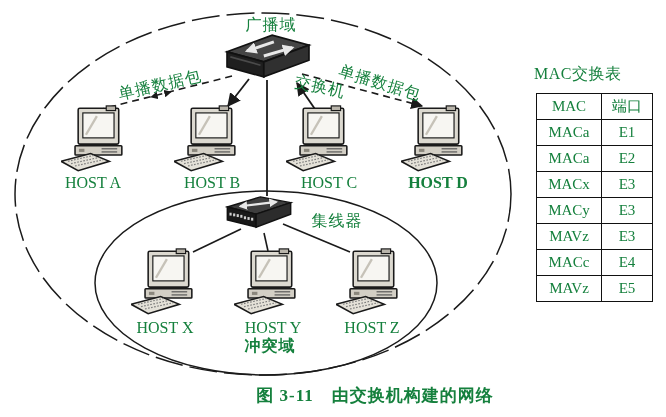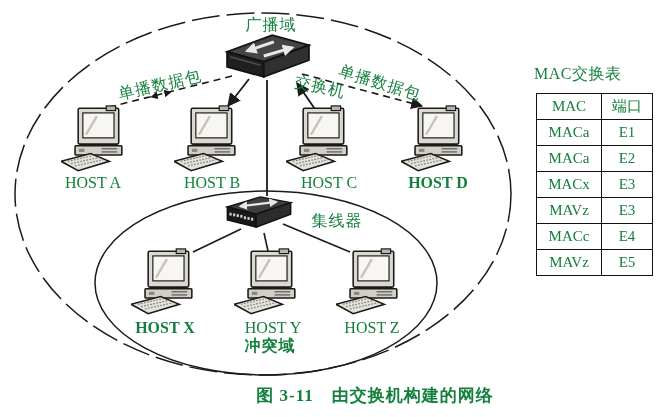--- a/index.html
+++ b/index.html
@@ -121,21 +121,21 @@
   <div class="lbl cjk rot-s" style="left:320px;top:78px;">交换机</div>
   <div class="lbl cjk rot-l" style="left:160px;top:76px;">单播数据包</div>
   <div class="lbl cjk rot-r" style="left:380px;top:74px;">单播数据包</div>
   <div class="lbl cjk" style="left:337px;top:212px;">集线器</div>
   <div class="lbl cjk" style="left:270px;top:337px;font-weight:bold;">冲突域</div>
 
   <div class="lbl host-lbl" style="left:93px;top:174px;text-align:center;">HOST A</div>
   <div class="lbl host-lbl" style="left:212px;top:174px;">HOST B</div>
   <div class="lbl host-lbl" style="left:329px;top:174px;">HOST C</div>
   <div class="lbl host-lbl" style="left:438px;top:174px;font-weight:bold;">HOST D</div>
-  <div class="lbl host-lbl" style="left:165px;top:319px;font-weight:bold;">HOST X</div>
+  <div class="lbl host-lbl" style="left:165px;top:319px;">HOST X</div>
   <div class="lbl host-lbl" style="left:273px;top:319px;">HOST Y</div>
   <div class="lbl host-lbl" style="left:372px;top:319px;">HOST Z</div>
 
   <div class="mac-title">MAC交换表</div>
   <table class="mac">
     <tbody>
       <tr>
         <th class="c-mac">MAC</th>
         <th class="c-port">端口</th>
       </tr>
@@ -145,20 +145,24 @@
       </tr>
       <tr>
         <td class="c-mac">MACa</td>
         <td class="c-port">E2</td>
       </tr>
       <tr>
         <td class="c-mac">MACx</td>
         <td class="c-port">E3</td>
       </tr>
       <tr>
+        <td class="c-mac">MACy</td>
+        <td class="c-port">E3</td>
+      </tr>
+      <tr>
         <td class="c-mac">MAVz</td>
         <td class="c-port">E3</td>
       </tr>
       <tr>
         <td class="c-mac">MACc</td>
         <td class="c-port">E4</td>
       </tr>
       <tr>
         <td class="c-mac">MAVz</td>
         <td class="c-port">E5</td>

